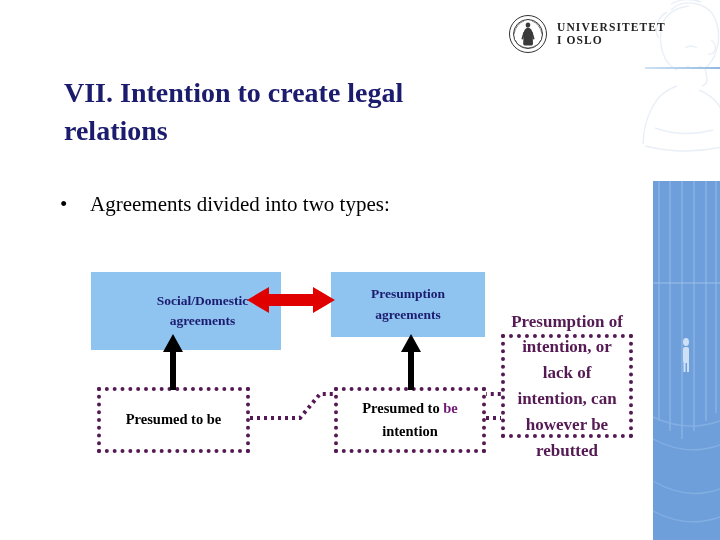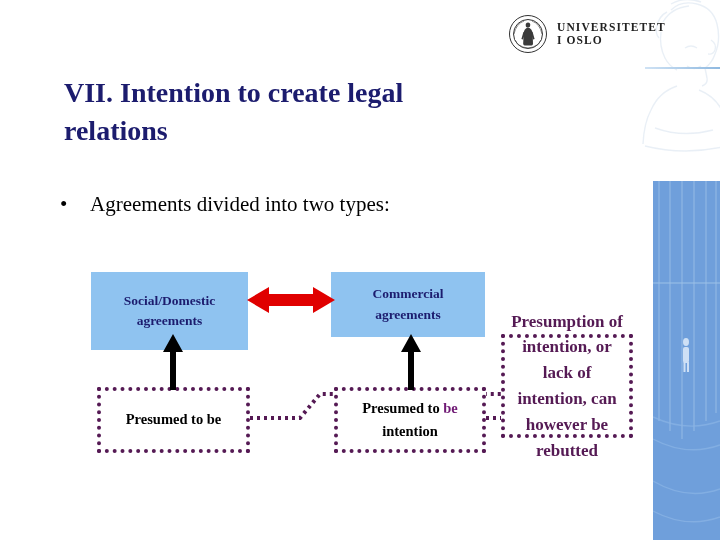--- a/index.html
+++ b/index.html
@@ -133,20 +133,21 @@
     text-align: center;
     display: flex;
     align-items: center;
     justify-content: center;
   }
   #box-social {
     left: 91px;
     top: 272px;
     width: 157px;
     height: 78px;
+    padding-left: 33px;
   }
   #box-commercial {
     left: 331px;
     top: 272px;
     width: 154px;
     height: 65px;
   }
 
   
   #red-arrow {
@@ -320,21 +321,21 @@
 
   <div class="blue-box" id="box-social">
     <div>
       <div>Social/Domestic</div>
       <div>agreements</div>
     </div>
   </div>
 
   <div class="blue-box" id="box-commercial">
     <div>
-      <div>Commercial</div>
+      <div>Presumption</div>
       <div>agreements</div>
     </div>
   </div>
 
   <svg id="red-arrow" viewBox="0 0 88 32">
     <polygon points="0,16 22,3 22,10 66,10 66,3 88,16 66,29 66,22 22,22 22,29" fill="#e00000"></polygon>
   </svg>
 
   <div class="dotted-box" id="box-presumed-no">
     <div>

